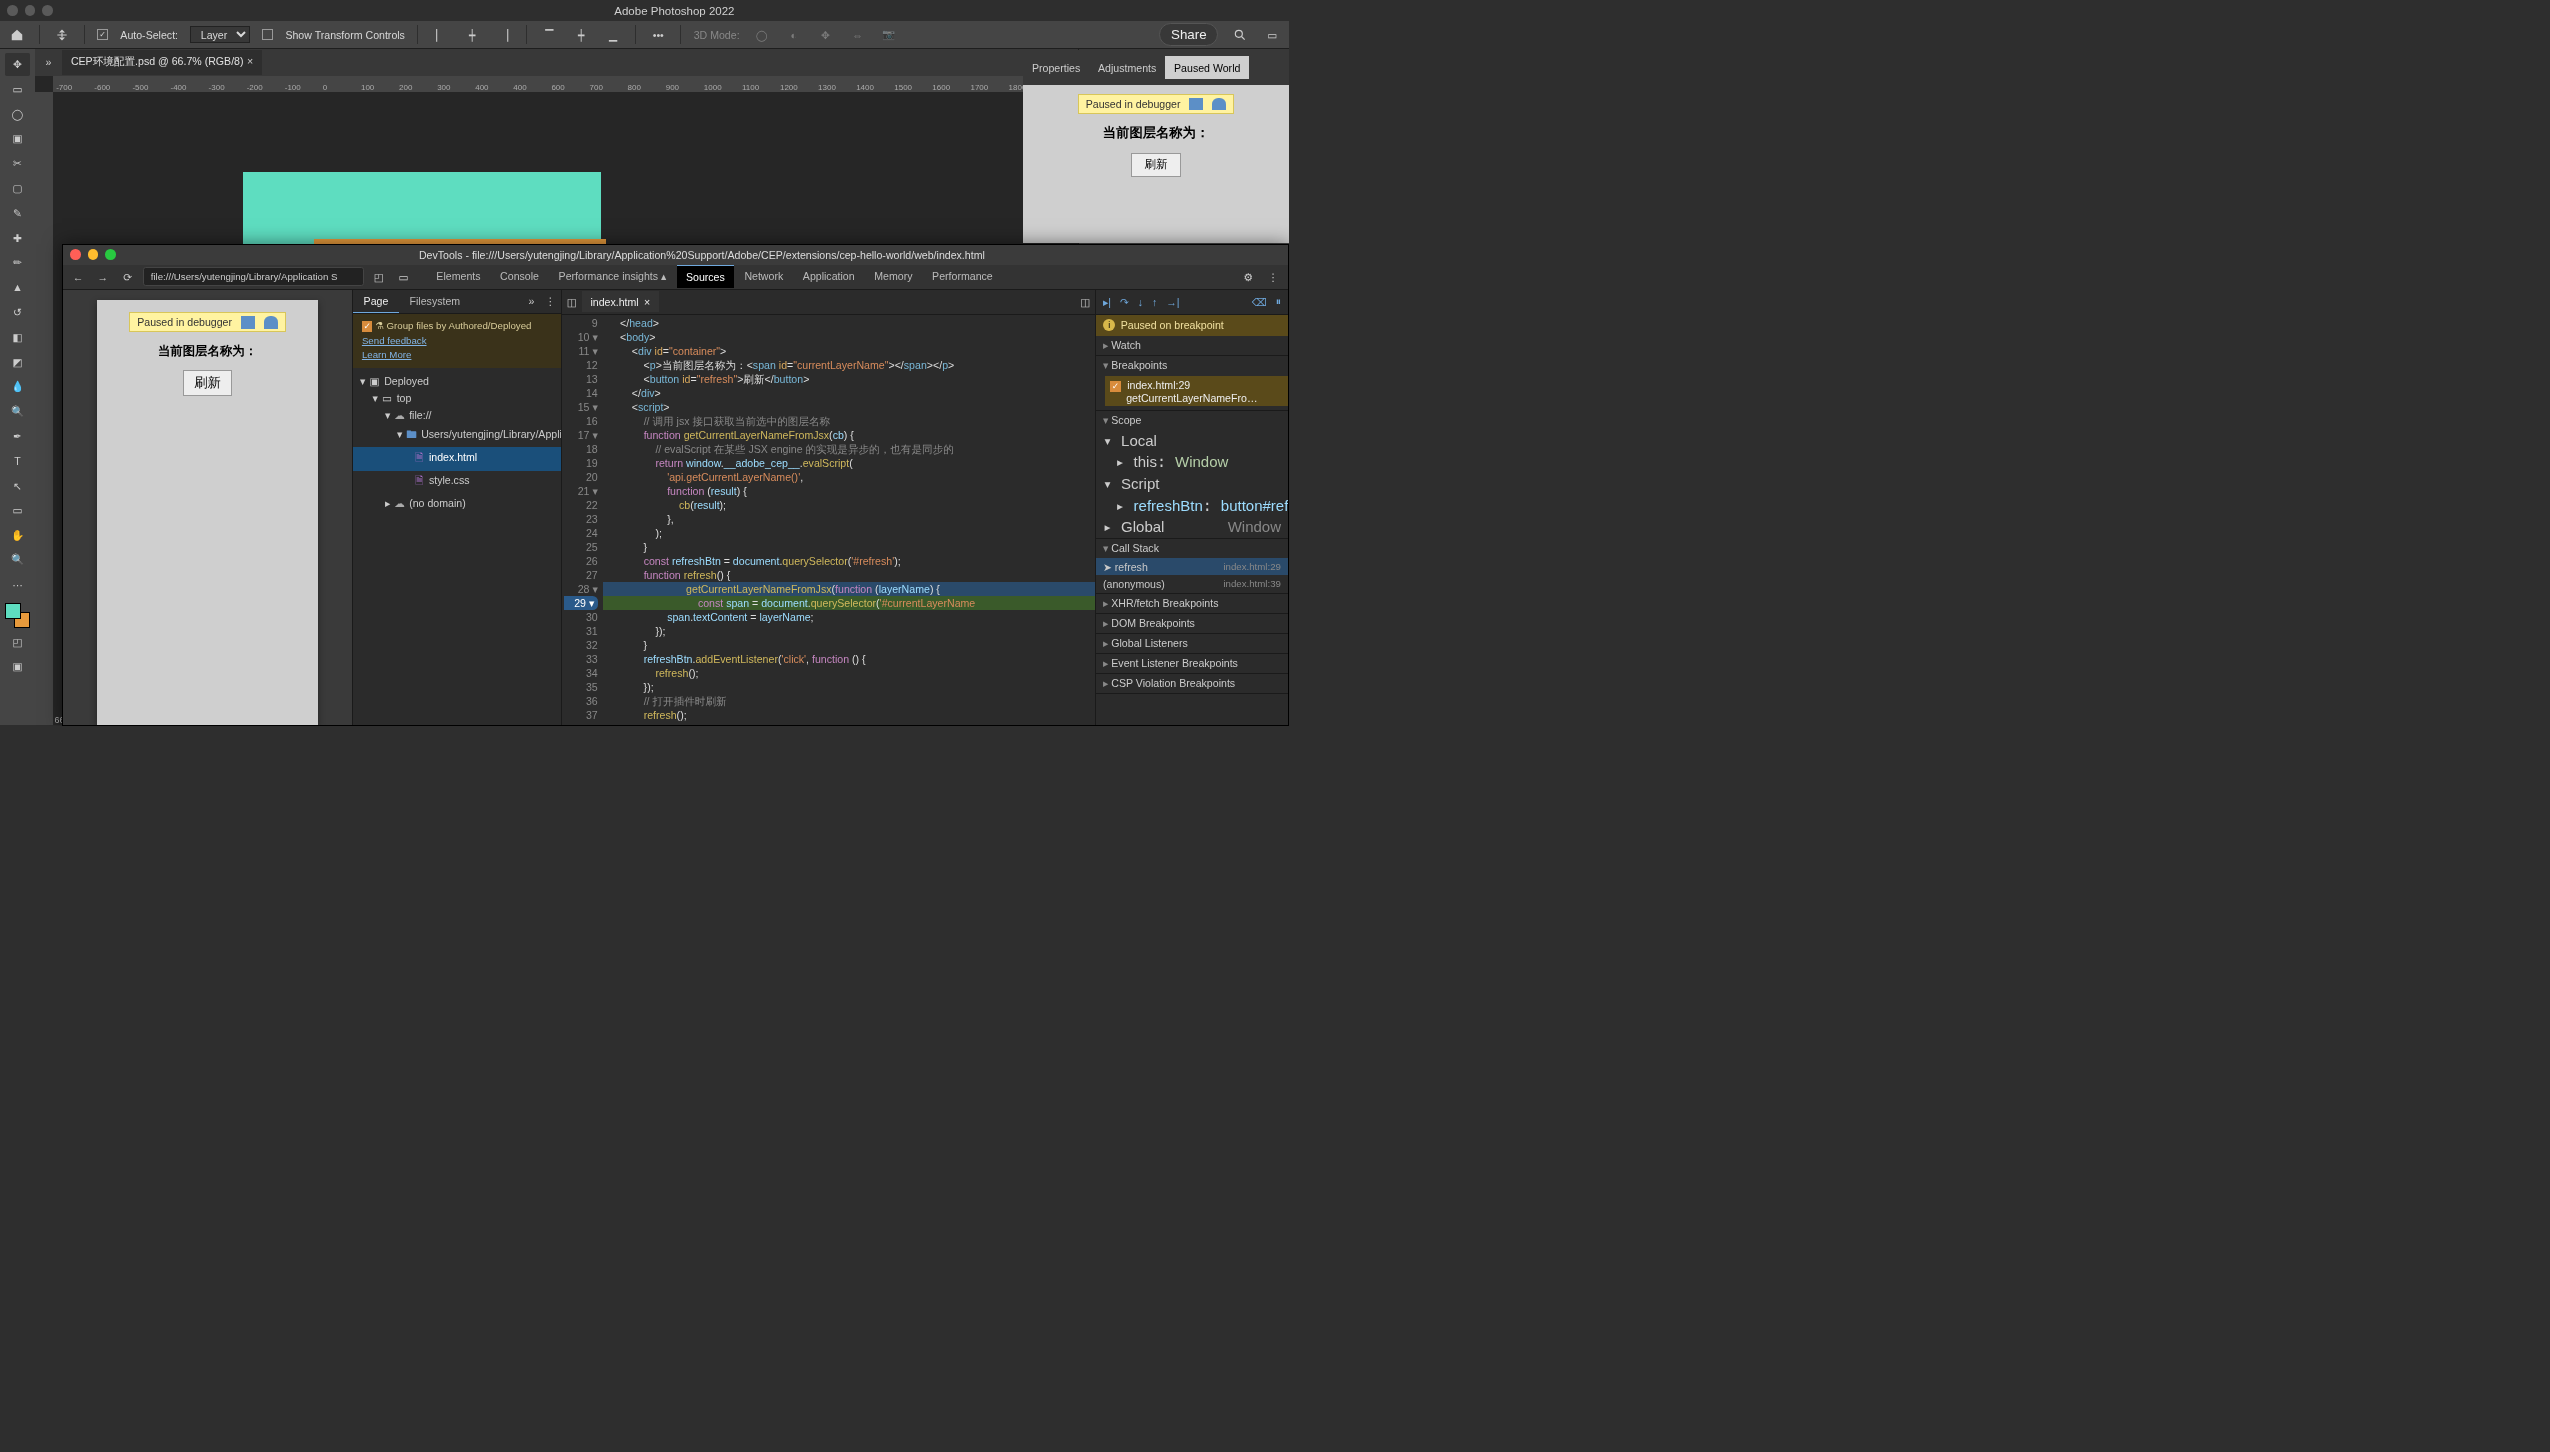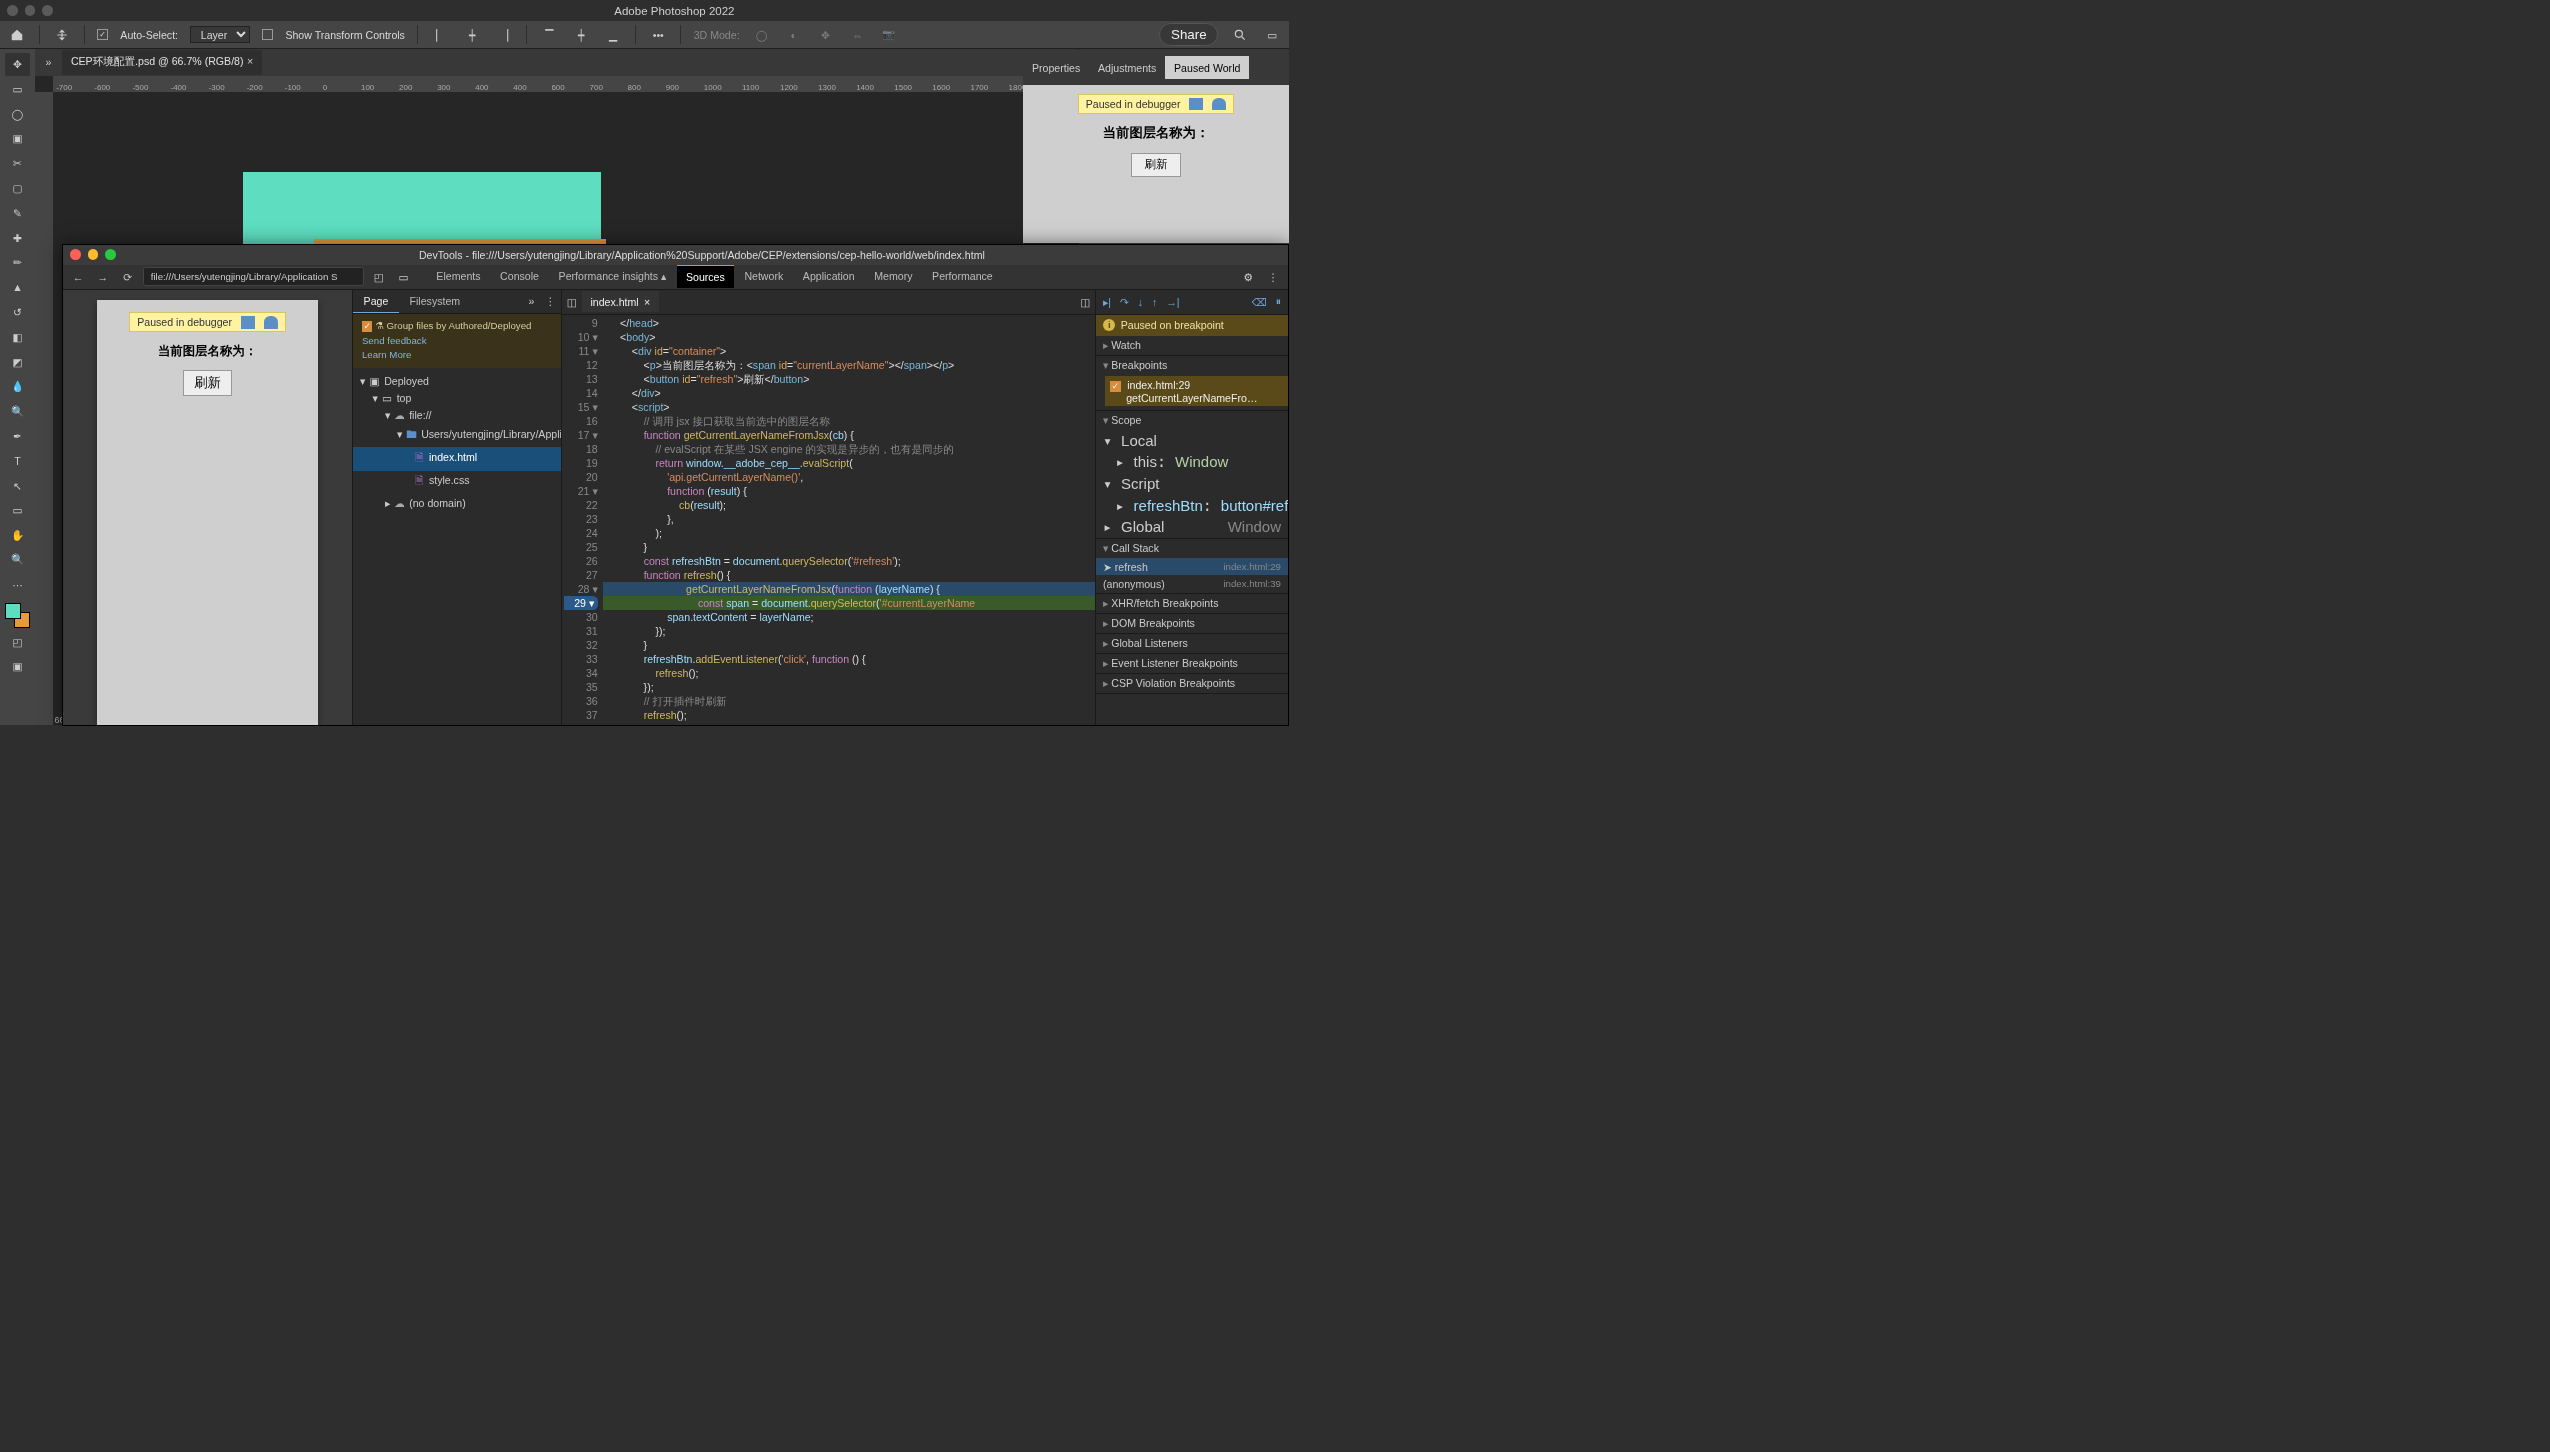--- a/index.html
+++ b/index.html
@@ -83,21 +83,21 @@
 .dt-preview { width: 289px; background: #3a3a3a; display: flex; align-items: flex-start; justify-content: center; padding: 10.6px; }
 .dt-preview .page { width: 221px; height: 425px; background: #cfcfcf; padding: 12.4px; display: flex; flex-direction: column; align-items: center; gap: 10.6px; box-shadow: 0 1.8px 7px rgba(0,0,0,.4); }
 
 .dt-sources { flex: 1; display: flex; border-left: 0.9px solid #1a1a1a; }
 
 .dt-filetree { width: 209px; background: #2b2b2b; border-right: 0.9px solid #1a1a1a; display: flex; flex-direction: column; font-size: 10.6px; }
 .dt-filetree .ft-tabs { display: flex; border-bottom: 0.9px solid #1a1a1a; }
 .dt-filetree .ft-tab { padding: 5.3px 10.6px; color: #bbb; }
 .dt-filetree .ft-tab.active { border-bottom: 1.8px solid #6fa8dc; color: #eee; }
 .dt-filetree .opts { padding: 5.3px 8.9px; background: #3a321a; color: #d8cc9a; font-size: 9.7px; line-height: 1.5; }
-.dt-filetree .opts a { color: #81b4e6; cursor: pointer; margin-top: 36px; }
+.dt-filetree .opts a { color: #81b4e6; text-decoration: underline; cursor: pointer; margin-top: 36px; }
 .dt-tree { padding: 3.5px 0; color: #ccc; }
 .dt-tree .node { padding: 2.7px 3.5px 2.7px 16px; white-space: nowrap; overflow: hidden; cursor: default; }
 .dt-tree .node.sel { background: #1a4f7a; color: #fff; }
 .dt-tree .node .ico { display: inline-block; width: 12.4px; text-align: center; margin-right: 3.5px; }
 .cloud-ico { color: #aaa; }
 
 .dt-code { flex: 1; display: flex; flex-direction: column; background: #2b2b2b; min-width: 0; }
 .dt-code-tabs { height: 25px; display: flex; align-items: center; border-bottom: 0.9px solid #1a1a1a; }
 .dt-code-tabs .ctab { padding: 4.4px 8.9px; background: #333; color: #eee; display: flex; gap: 5.3px; align-items: center; font-size: 10.6px; }
 .dt-code-body { flex: 1; display: flex; font-family: Menlo, Consolas, monospace; font-size: 10.6px; overflow: hidden; }

